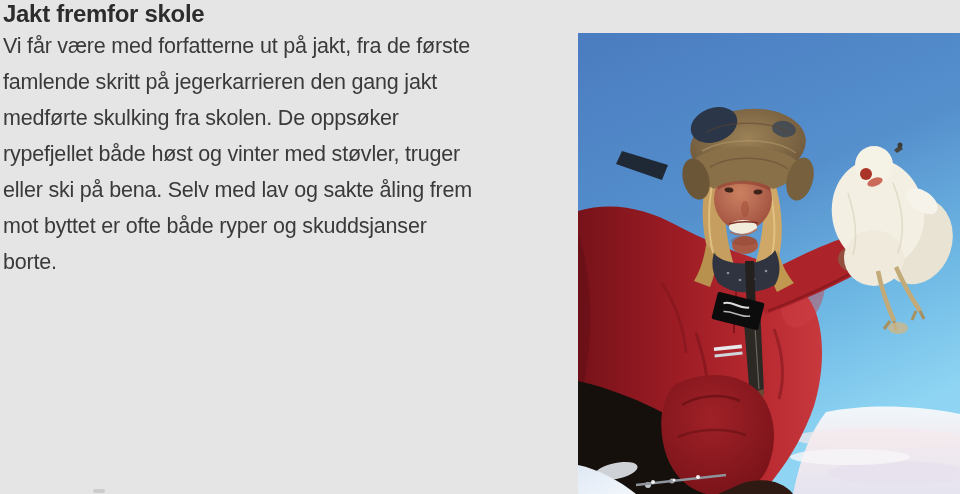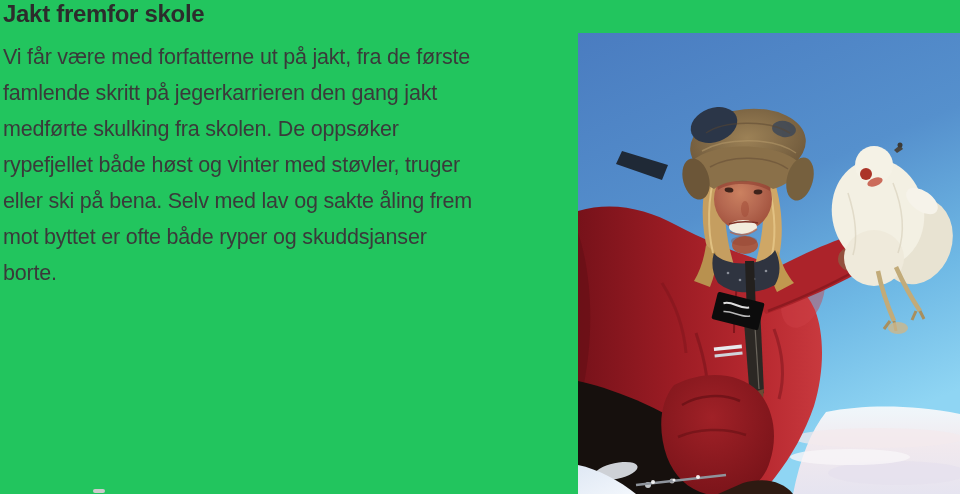--- a/index.html
+++ b/index.html
@@ -1,31 +1,31 @@
 <!DOCTYPE html>
 <html><head>
 <meta charset="utf-8">
 <style>
   html, body { margin:0; padding:0; }
   body {
     width:960px; height:494px; background:#ffffff; overflow:hidden;
     font-family:"Liberation Sans", sans-serif;
   }
-  .page { position:relative; width:960px; height:494px; background:#22c55e; }
+  .page { position:relative; width:960px; height:494px; background:#e5e5e5; }
 
   .text-col { position:absolute; left:3px; top:0; width:572px; }
   .heading {
     margin:0; font-size:24px; line-height:27px; font-weight:700;
     color:#2c2c2c; letter-spacing:-0.3px;
   }
   .para {
     margin:0; font-size:21.5px; line-height:36px; color:#3a3a3a;
     letter-spacing:-0.2px; white-space:pre;
   }
-  .para.first { margin-top:12px; }
+  .para.first { margin-top:1px; }
 
   .next-line-fragment {
     position:absolute; left:93px; top:489px; width:12px; height:4px;
     background:#cccccc; border-radius:2px;
   }
 
   .photo { position:absolute; left:578px; top:33px; width:382px; height:461px; margin:0; }
   .photo svg { display:block; }
 </style>
 </head>

